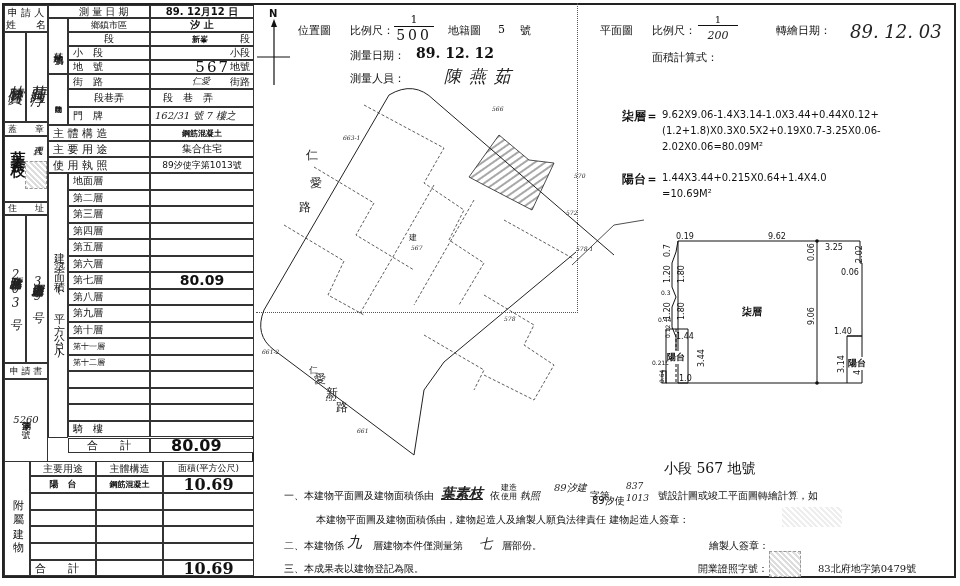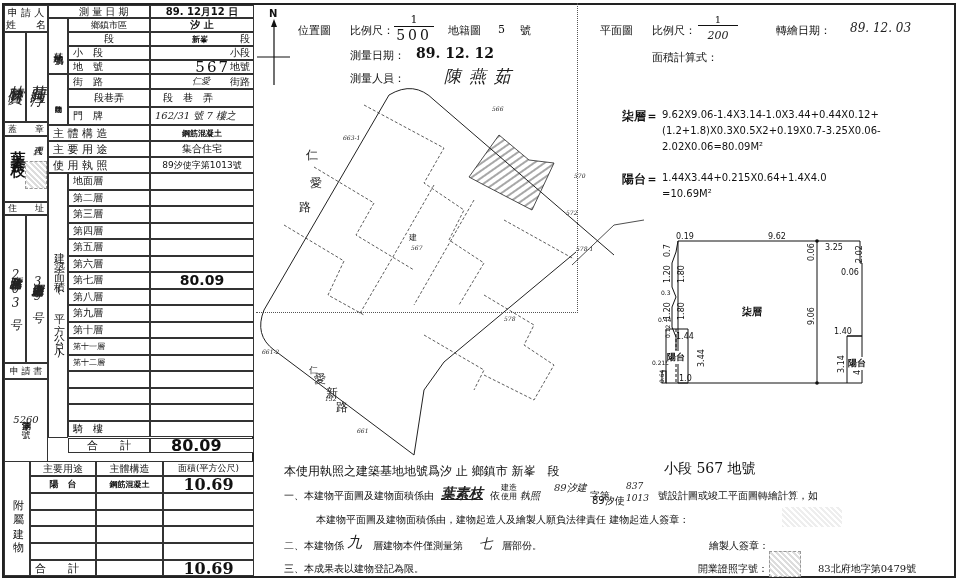--- a/index.html
+++ b/index.html
@@ -242,21 +242,21 @@
       </g>
     </svg>
   </div>
 
   <div class="abs" style="left:576px;top:0;width:378px;height:440px;">
     <div class="txt" style="left:20px;top:18px;">平面圖</div>
     <div class="txt" style="left:72px;top:18px;">比例尺：</div>
     <div class="txt" style="left:118px;top:9px;width:40px;text-align:center;font-family:'DejaVu Serif',serif;font-size:10px;border-bottom:1px solid #111;">1</div>
     <div class="txt hand" style="left:118px;top:24px;width:40px;text-align:center;font-size:11px;">200</div>
     <div class="txt" style="left:196px;top:18px;">轉繪日期：</div>
-    <div class="txt hand" style="left:270px;top:16px;font-size:12px;">89. 12. 03</div>
+    <div class="txt hand" style="left:270px;top:16px;font-size:18px;">89. 12. 03</div>
     <div class="txt" style="left:72px;top:45px;">面積計算式：</div>
 
     <div class="txt bold" style="left:42px;top:103px;font-size:12px;">柒層＝</div>
     <div class="txt" style="left:82px;top:104px;font-size:10px;">9.62X9.06-1.4X3.14-1.0X3.44+0.44X0.12+</div>
     <div class="txt" style="left:82px;top:120px;font-size:10px;">(1.2+1.8)X0.3X0.5X2+0.19X0.7-3.25X0.06-</div>
     <div class="txt" style="left:82px;top:136px;font-size:10px;">2.02X0.06=80.09M²</div>
     <div class="txt bold" style="left:42px;top:166px;font-size:12px;">陽台＝</div>
     <div class="txt" style="left:82px;top:167px;font-size:10px;">1.44X3.44+0.215X0.64+1.4X4.0</div>
     <div class="txt" style="left:82px;top:183px;font-size:10px;">=10.69M²</div>
 
@@ -302,21 +302,20 @@
         <text transform="translate(264,368) rotate(-90)">3.14</text>
         <text transform="translate(280,370) rotate(-90)">4.00</text>
       </g>
     </svg>
     <div class="txt bold" style="left:162px;top:300px;font-size:10px;">柒層</div>
     <div class="txt bold" style="left:87px;top:346px;font-size:9px;background:#fff;">陽台</div>
     <div class="txt bold" style="left:268px;top:352px;font-size:9px;background:#fff;">陽台</div>
   </div>
 
   <div class="abs" style="left:250px;top:440px;width:704px;height:131px;">
-    <div class="txt" style="left:30px;top:18px;font-family:'DejaVu Serif',serif;font-size:12px;">本使用執照之建築基地地號爲汐 止 鄉鎮市 新峯　段</div>
     <div class="txt" style="left:410px;top:15px;font-family:'DejaVu Serif',serif;font-size:14px;">小段 567 地號</div>
 
     <div class="txt" style="left:30px;top:44px;font-size:10px;">一、本建物平面圖及建物面積係由</div>
     <div class="txt bold hand" style="left:187px;top:40px;font-size:14px;text-decoration:underline;">葉素枝</div>
     <div class="txt" style="left:236px;top:44px;font-size:10px;">依</div>
     <div class="txt" style="left:247px;top:38px;font-size:8px;line-height:9px;">
       <div>建造</div>
       <div>使用</div>
     </div>
     <div class="txt" style="left:266px;top:44px;font-size:10px;font-style:italic;">執照</div>

